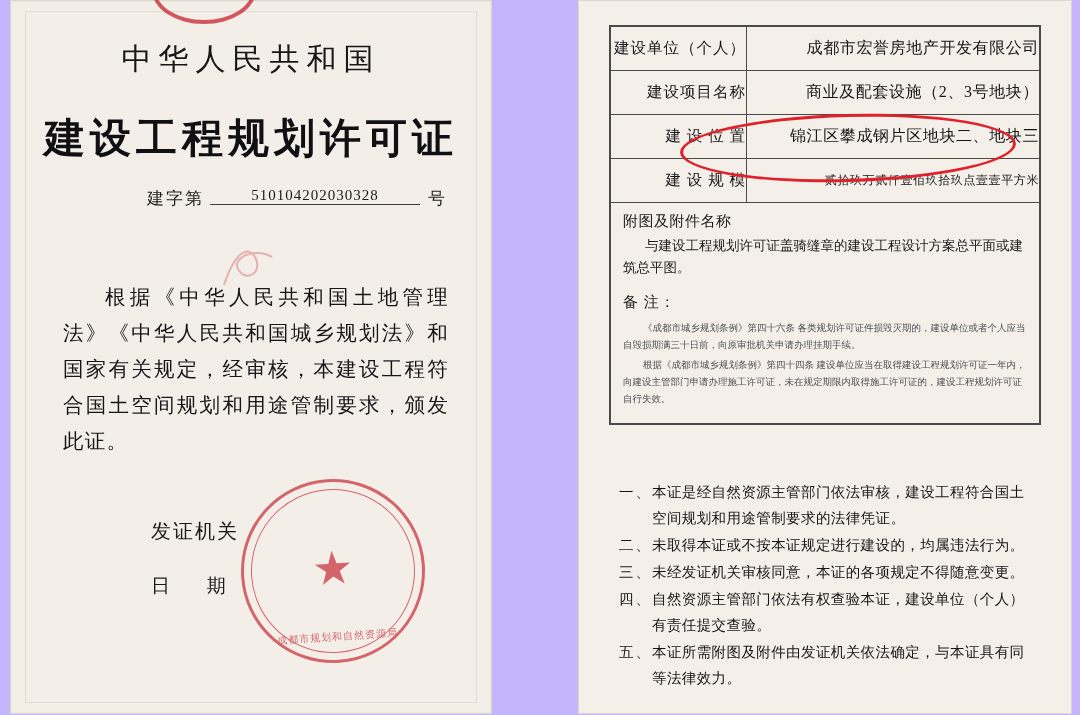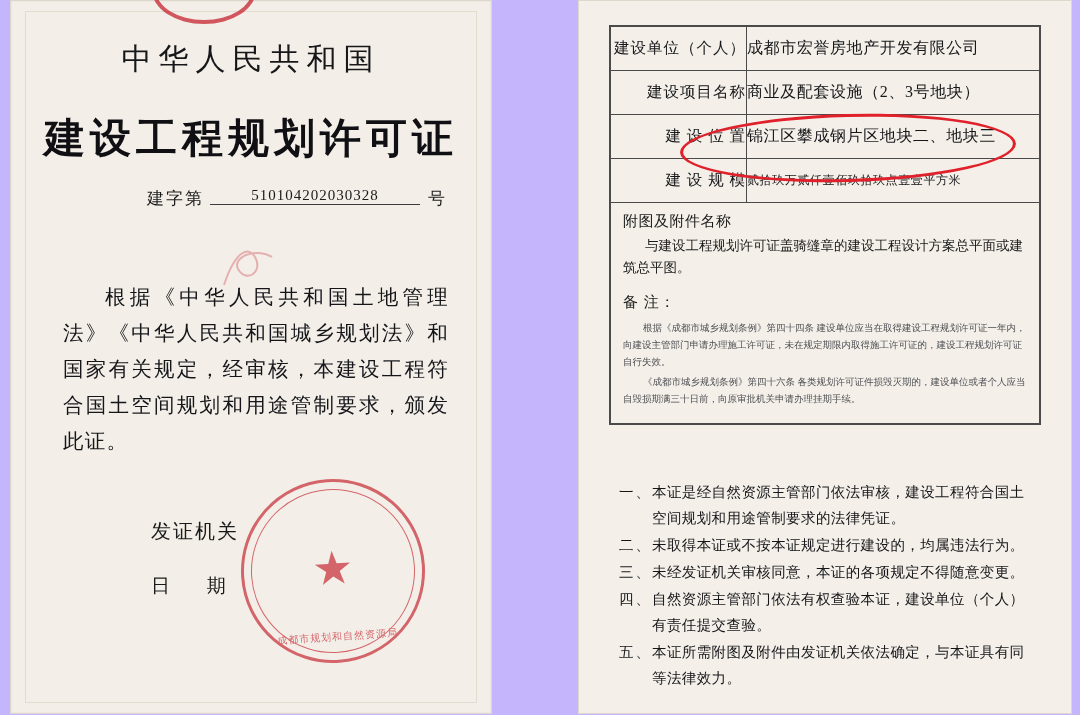--- a/index.html
+++ b/index.html
@@ -230,21 +230,21 @@
     vertical-align: middle;
   }
   td.key {
     width: 135px;
     text-align: right;
     font-size: 15.5px;
     letter-spacing: 1px;
     color: #17171a;
   }
   td.val {
-    text-align: left;
+    text-align: right;
     font-size: 16px;
     letter-spacing: 0.6px;
     color: #17171a;
   }
   td.val.small {
     font-size: 12px;
   }
   .notes-cell {
     border: 1px solid #4a4a4a;
     border-top: none;
@@ -371,22 +371,22 @@
           <tr>
             <td class="key">建 设 规 模</td>
             <td class="val small">贰拾玖万贰仟壹佰玖拾玖点壹壹平方米</td>
           </tr>
         </tbody>
       </table>
       <div class="notes-cell">
         <div class="notes-title">附图及附件名称</div>
         <div class="notes-sub">与建设工程规划许可证盖骑缝章的建设工程设计方案总平面或建筑总平图。</div>
         <div class="remark-label">备 注：</div>
+        <div class="fineprint">《成都市城乡规划条例》第四十六条 各类规划许可证件损毁灭期的，建设单位或者个人应当自毁损期满三十日前，向原审批机关申请办理挂期手续。</div>
         <div class="fineprint">根据《成都市城乡规划条例》第四十四条 建设单位应当在取得建设工程规划许可证一年内，向建设主管部门申请办理施工许可证，未在规定期限内取得施工许可证的，建设工程规划许可证自行失效。</div>
-        <div class="fineprint">《成都市城乡规划条例》第四十六条 各类规划许可证件损毁灭期的，建设单位或者个人应当自毁损期满三十日前，向原审批机关申请办理挂期手续。</div>
       </div>
     </div>
 
     <div class="terms">
       <div class="term">
         <span class="num">一、</span>
         <span class="txt">本证是经自然资源主管部门依法审核，建设工程符合国土空间规划和用途管制要求的法律凭证。</span>
       </div>
       <div class="term">
         <span class="num">二、</span>

